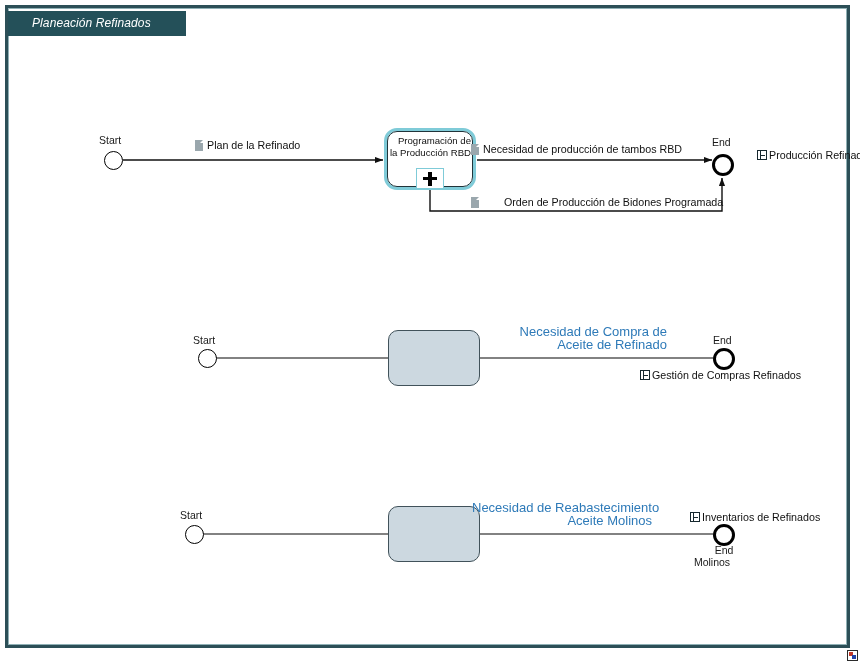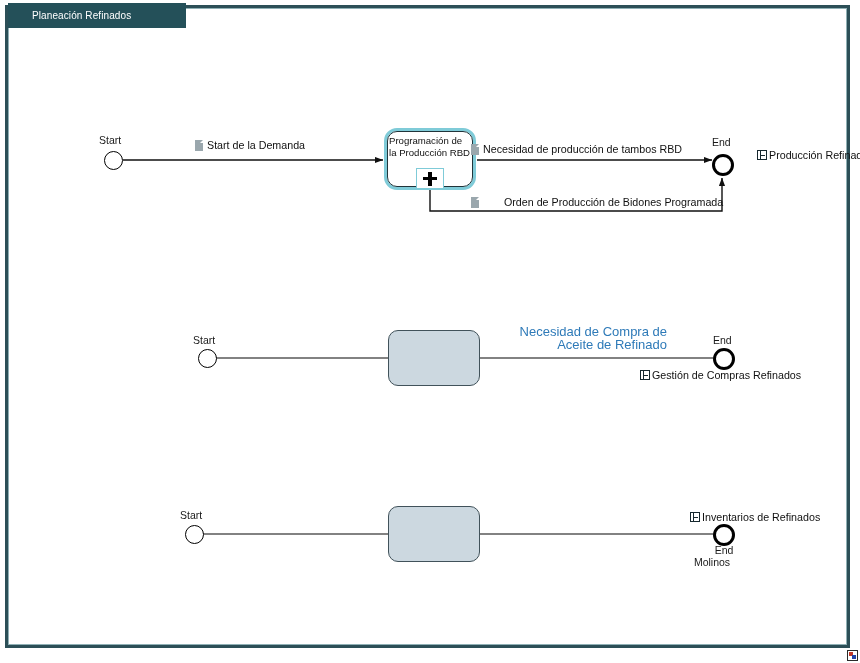--- a/index.html
+++ b/index.html
@@ -31,31 +31,32 @@
     position: absolute;
     left: 0; top: 0; right: 0; bottom: 0;
     border: 1px solid #8fb0b5;
     pointer-events: none;
   }
 
   
   #pool-title {
     position: absolute;
     left: 8px;
-    top: 3px;
+    top: 11px;
     width: 178px;
     height: 25px;
     background: #245059;
     color: #ffffff;
-    font-size: 10px;
+    font-size: 12px;
     line-height: 25px;
     padding-left: 24px;
     box-sizing: border-box;
     white-space: nowrap;
     letter-spacing: 0.1px;
+    font-style: italic;
   }
 
   
   #wire-layer {
     position: absolute;
     left: 0; top: 0;
     width: 860px;
     height: 663px;
     pointer-events: none;
   }
@@ -109,21 +110,21 @@
     box-sizing: border-box;
   }
   .subprocess-text {
     position: absolute;
     left: 2px;
     right: 2px;
     top: 4px;
     font-size: 9.6px;
     line-height: 12.2px;
     color: #101010;
-    text-align: left;
+    text-align: right;
   }
   .plus-marker {
     position: absolute;
     left: 50%;
     margin-left: -14px;
     bottom: -1px;
     width: 28px;
     height: 20px;
     border: 1px solid #7fcbd8;
     border-bottom: none;
@@ -300,21 +301,21 @@
   <line x1="203" y1="534" x2="388" y2="534" stroke="#585858" stroke-width="1.5"></line>
 
   <line x1="479" y1="534" x2="713" y2="534" stroke="#585858" stroke-width="1.5"></line>
 </svg>
 
 <div class="node ev-label" style="left:99px; top:134px;">Start</div>
 <div class="node ev-start" style="left:104px; top:151px;"></div>
 
 <div class="flow-label" style="left:195px; top:139px;">
   <span class="doc-icon"></span>
-  <span>Start de la Demanda</span>
+  <span>Plan de la Refinado</span>
 </div>
 
 <div class="node subprocess" style="left:384px; top:128px;">
   <div class="subprocess-inner"></div>
   <div class="subprocess-text">Programación de la Producción RBD</div>
   <div class="plus-marker"></div>
 </div>
 
 <div class="flow-label" style="left:471px; top:143px;">
   <span class="doc-icon"></span>
@@ -350,20 +351,22 @@
   <span class="pool-icon"></span>
   <span>Gestión de Compras Refinados</span>
 </div>
 
 <div class="node ev-label" style="left:180px; top:509px;">Start</div>
 <div class="node ev-start" style="left:185px; top:525px;"></div>
 
 <div class="node task-plain" style="left:388px; top:506px;"></div>
 
 <div class="flow-label-blue" style="left:472px; top:501px; width:180px;">
+  <div>Necesidad de Reabastecimiento</div>
+  <div>Aceite Molinos</div>
 </div>
 
 <div class="participant-label" style="left:657px; top:511px;padding-left:33px;">
   <span class="pool-icon"></span>
   <span>Inventarios de Refinados</span>
 </div>
 
 <div class="node ev-end" style="left:713px; top:524px;"></div>
 <div class="node ev-label" style="left:699px; top:544px; width:50px;">End</div>
 <div class="node ev-label" style="left:687px; top:556px; width:50px;">Molinos</div>

